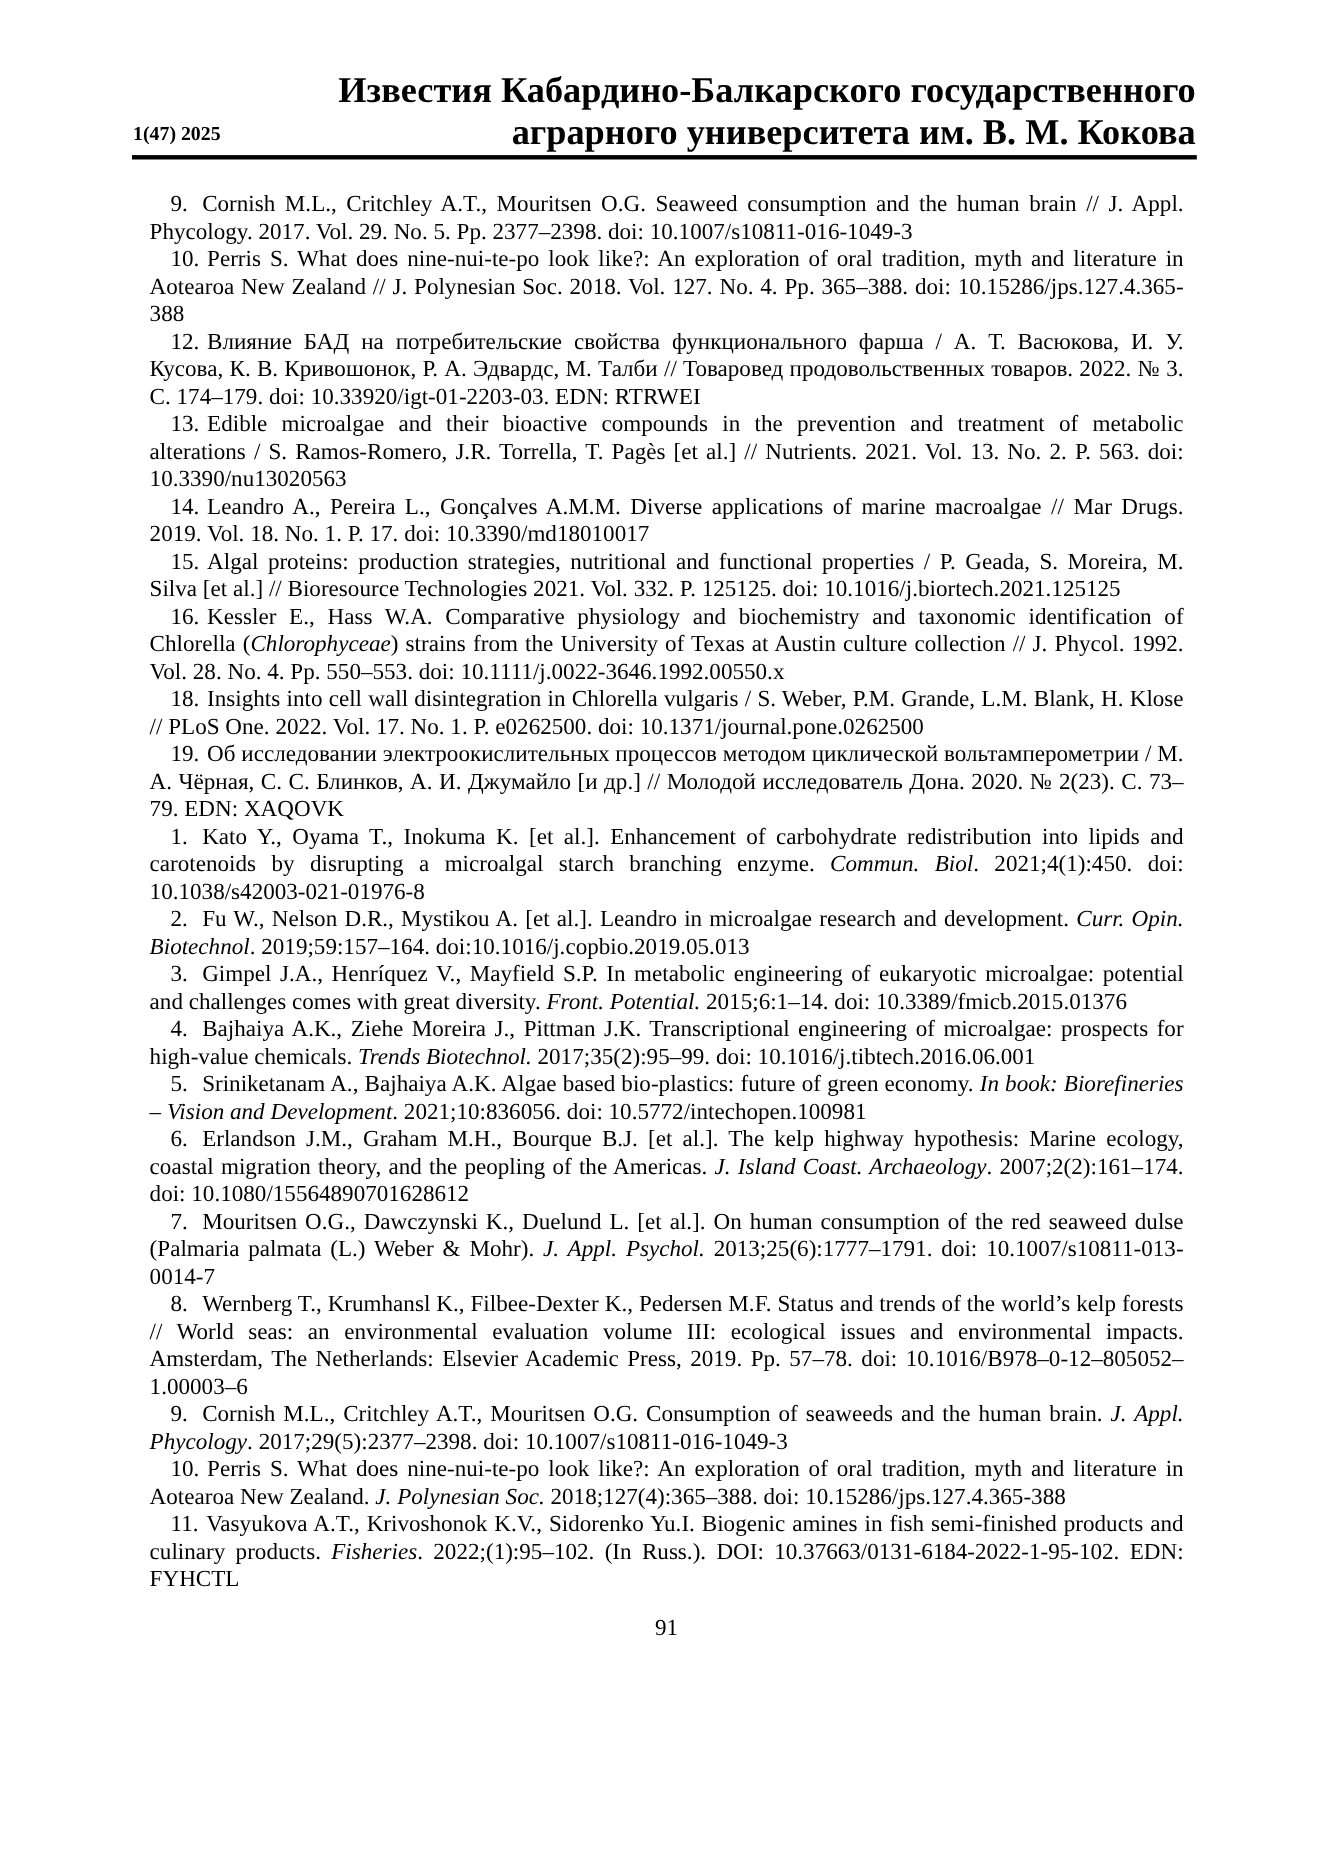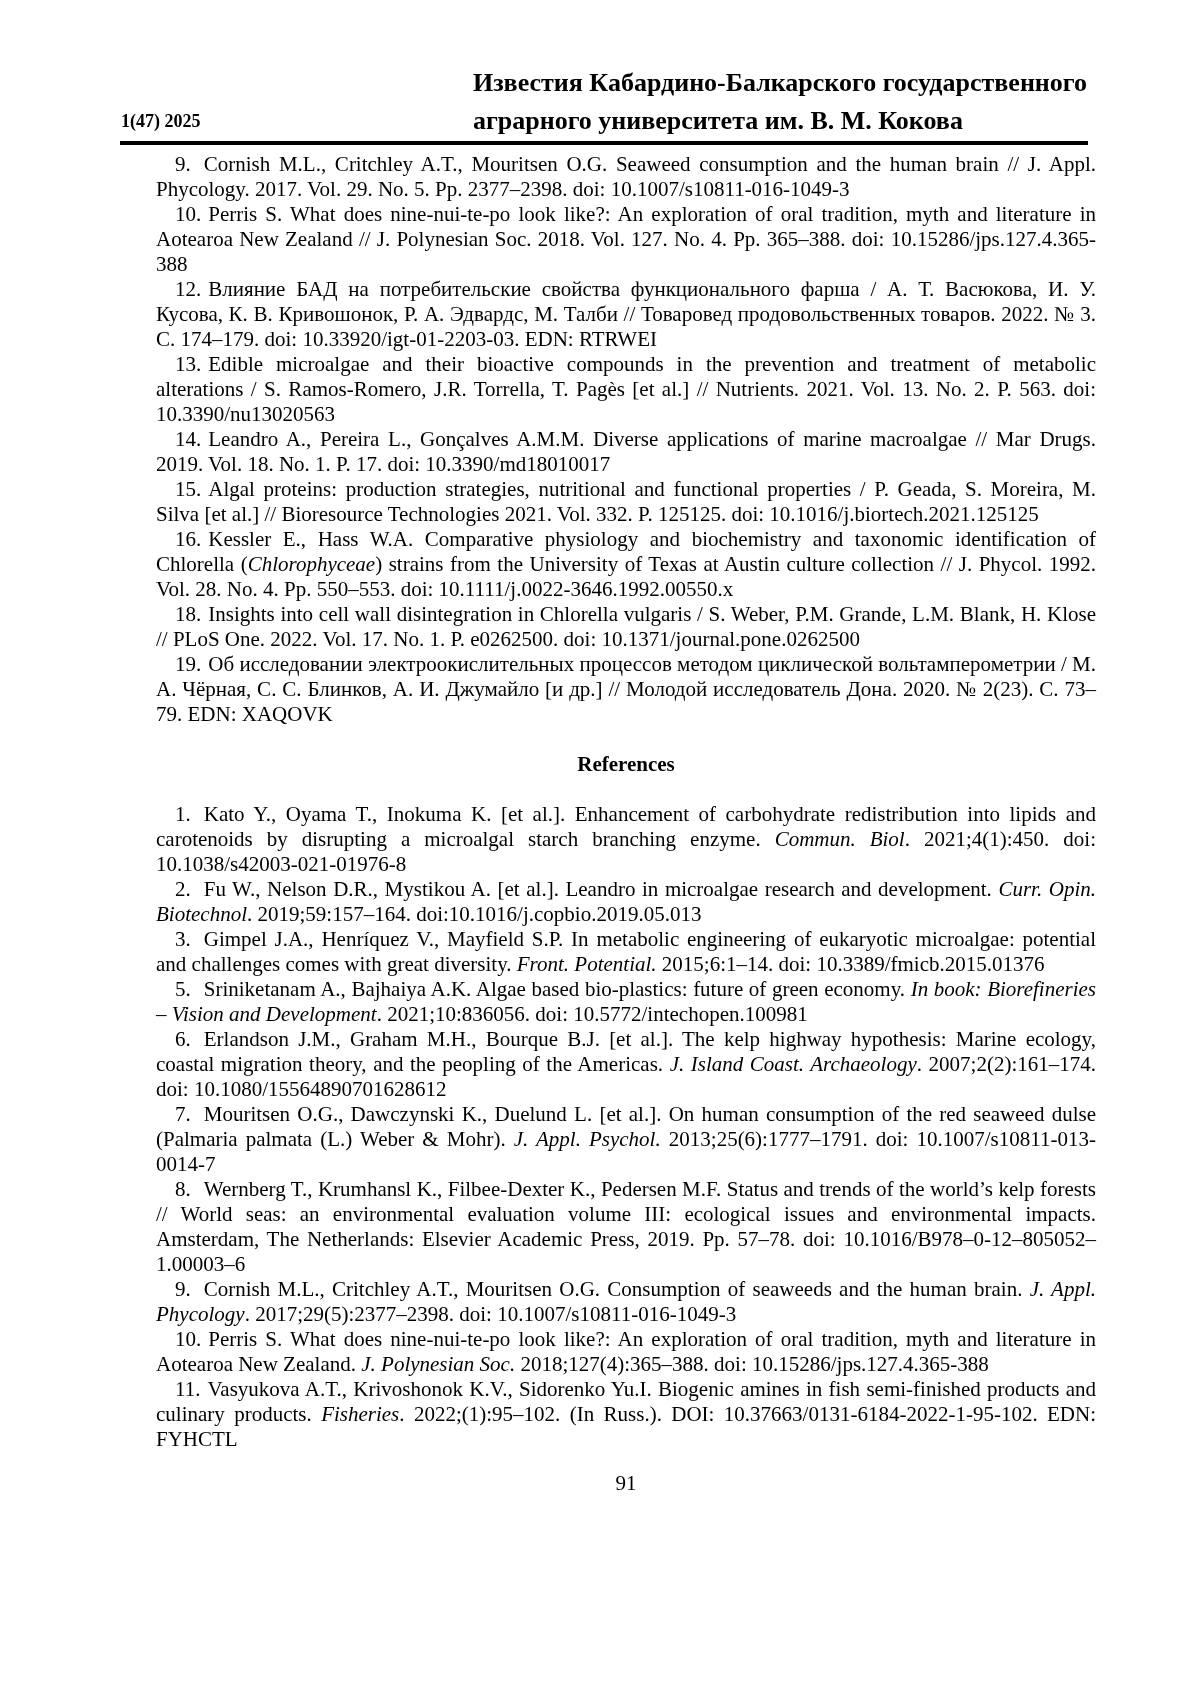--- a/index.html
+++ b/index.html
@@ -23,43 +23,43 @@
     top: 102px;
     font-size: 18px;
     font-weight: bold;
     line-height: 38px;
     white-space: nowrap;
   }
   .jtitle {
     position: absolute;
     right: 113px;
     top: 64px;
-    font-size: 26px;
+    text-align: right;
+    font-size: 33px;
     font-weight: bold;
     line-height: 38px;
     white-space: nowrap;
   }
   .rule {
     position: absolute;
     left: 120px;
     top: 141px;
     width: 968px;
     height: 4px;
     background: #000000;
   }
   
   .content {
     position: absolute;
     left: 136px;
-    top: 152px;
+    top: 173px;
     width: 940px;
     font-size: 21px;
     line-height: 25px;
     text-align: justify;
-    margin-left: 20px;
   }
   p.ref {
     margin: 0;
     padding: 0;
     text-indent: 19px;
   }
   .ref-num { margin-right: 7px; }
   .ref-num.wide { margin-right: 13px; }
   .it { font-style: italic; }
   .refs-heading {
@@ -98,26 +98,26 @@
         <p class="ref"><span class="ref-num">10.</span><span>Perris S. What does nine-nui-te-po look like?: An exploration of oral tradition, myth and literature in Aotearoa New Zealand // J. Polynesian Soc. 2018. Vol. 127. No. 4. Pp. 365–388. doi: 10.15286/jps.127.4.365-388</span></p>
         <p class="ref"><span class="ref-num">12.</span><span>Влияние БАД на потребительские свойства функционального фарша / А. Т. Васюкова, И. У. Кусова, К. В. Кривошонок, Р. А. Эдвардс, М. Талби // Товаровед продовольственных товаров. 2022. № 3. С. 174–179. doi: 10.33920/igt-01-2203-03. EDN: RTRWEI</span></p>
         <p class="ref"><span class="ref-num">13.</span><span>Edible microalgae and their bioactive compounds in the prevention and treatment of metabolic alterations / S. Ramos-Romero, J.R. Torrella, T. Pagès [et al.] // Nutrients. 2021. Vol. 13. No. 2. P. 563. doi: 10.3390/nu13020563</span></p>
         <p class="ref"><span class="ref-num">14.</span><span>Leandro A., Pereira L., Gonçalves A.M.M. Diverse applications of marine macroalgae // Mar Drugs. 2019. Vol. 18. No. 1. P. 17. doi: 10.3390/md18010017</span></p>
         <p class="ref"><span class="ref-num">15.</span><span>Algal proteins: production strategies, nutritional and functional properties / P. Geada, S. Moreira, M. Silva [et al.] // Bioresource Technologies 2021. Vol. 332. P. 125125. doi: 10.1016/j.biortech.2021.125125</span></p>
         <p class="ref"><span class="ref-num">16.</span><span>Kessler E., Hass W.A. Comparative physiology and biochemistry and taxonomic identification of Chlorella (</span><span class="it">Chlorophyceae</span><span>) strains from the University of Texas at Austin culture collection // J. Phycol. 1992. Vol. 28. No. 4. Pp. 550–553. doi: 10.1111/j.0022-3646.1992.00550.x</span></p>
         <p class="ref"><span class="ref-num">18.</span><span>Insights into cell wall disintegration in Chlorella vulgaris / S. Weber, P.M. Grande, L.M. Blank, H. Klose // PLoS One. 2022. Vol. 17. No. 1. P. e0262500. doi: 10.1371/journal.pone.0262500</span></p>
         <p class="ref"><span class="ref-num">19.</span><span>Об исследовании электроокислительных процессов методом циклической вольтамперометрии / М. А. Чёрная, С. С. Блинков, А. И. Джумайло [и др.] // Молодой исследователь Дона. 2020. № 2(23). С. 73–79. EDN: XAQOVK</span></p>
       </section>
 
-    <h2 class="refs-heading">References</h2>
 
     <section id="references-list">
         <p class="ref"><span class="ref-num wide">1.</span><span>Kato Y., Oyama T., Inokuma K. [et al.]. Enhancement of carbohydrate redistribution into lipids and carotenoids by disrupting a microalgal starch branching enzyme. </span><span class="it">Commun. Biol</span><span>. 2021;4(1):450. doi: 10.1038/s42003-021-01976-8</span></p>
         <p class="ref"><span class="ref-num wide">2.</span><span>Fu W., Nelson D.R., Mystikou A. [et al.]. Leandro in microalgae research and development. </span><span class="it">Curr. Opin. Biotechnol</span><span>. 2019;59:157–164. doi:10.1016/j.copbio.2019.05.013</span></p>
         <p class="ref"><span class="ref-num wide">3.</span><span>Gimpel J.A., Henríquez V., Mayfield S.P. In metabolic engineering of eukaryotic microalgae: potential and challenges comes with great diversity. </span><span class="it">Front. Potential.</span><span> 2015;6:1–14. doi: 10.3389/fmicb.2015.01376</span></p>
+        <p class="ref"><span class="ref-num wide">4.</span><span>Bajhaiya A.K., Ziehe Moreira J., Pittman J.K. Transcriptional engineering of microalgae: prospects for high-value chemicals. </span><span class="it">Trends Biotechnol.</span><span> 2017;35(2):95–99. doi: 10.1016/j.tibtech.2016.06.001</span></p>
         <p class="ref"><span class="ref-num wide">5.</span><span>Sriniketanam A., Bajhaiya A.K. Algae based bio-plastics: future of green economy. </span><span class="it">In book: Biorefineries – Vision and Development</span><span>. 2021;10:836056. doi: 10.5772/intechopen.100981</span></p>
         <p class="ref"><span class="ref-num wide">6.</span><span>Erlandson J.M., Graham M.H., Bourque B.J. [et al.]. The kelp highway hypothesis: Marine ecology, coastal migration theory, and the peopling of the Americas. </span><span class="it">J. Island Coast. Archaeology</span><span>. 2007;2(2):161–174. doi: 10.1080/15564890701628612</span></p>
         <p class="ref"><span class="ref-num wide">7.</span><span>Mouritsen O.G., Dawczynski K., Duelund L. [et al.]. On human consumption of the red seaweed dulse (Palmaria palmata (L.) Weber &amp; Mohr). </span><span class="it">J. Appl. Psychol.</span><span> 2013;25(6):1777–1791. doi: 10.1007/s10811-013-0014-7</span></p>
         <p class="ref"><span class="ref-num wide">8.</span><span>Wernberg T., Krumhansl K., Filbee-Dexter K., Pedersen M.F. Status and trends of the world’s kelp forests // World seas: an environmental evaluation volume III: ecological issues and environmental impacts. Amsterdam, The Netherlands: Elsevier Academic Press, 2019. Pp. 57–78. doi: 10.1016/B978–0-12–805052–1.00003–6</span></p>
         <p class="ref"><span class="ref-num wide">9.</span><span>Cornish M.L., Critchley A.T., Mouritsen O.G. Consumption of seaweeds and the human brain. </span><span class="it">J. Appl. Phycology</span><span>. 2017;29(5):2377–2398. doi: 10.1007/s10811-016-1049-3</span></p>
         <p class="ref"><span class="ref-num">10.</span><span>Perris S. What does nine-nui-te-po look like?: An exploration of oral tradition, myth and literature in Aotearoa New Zealand. </span><span class="it">J. Polynesian Soc.</span><span> 2018;127(4):365–388. doi: 10.15286/jps.127.4.365-388</span></p>
         <p class="ref"><span class="ref-num">11.</span><span>Vasyukova A.T., Krivoshonok K.V., Sidorenko Yu.I. Biogenic amines in fish semi-finished products and culinary products. </span><span class="it">Fisheries</span><span>. 2022;(1):95–102. (In Russ.). DOI: 10.37663/0131-6184-2022-1-95-102. EDN: FYHCTL</span></p>
       </section>
 
     <footer class="footer">

